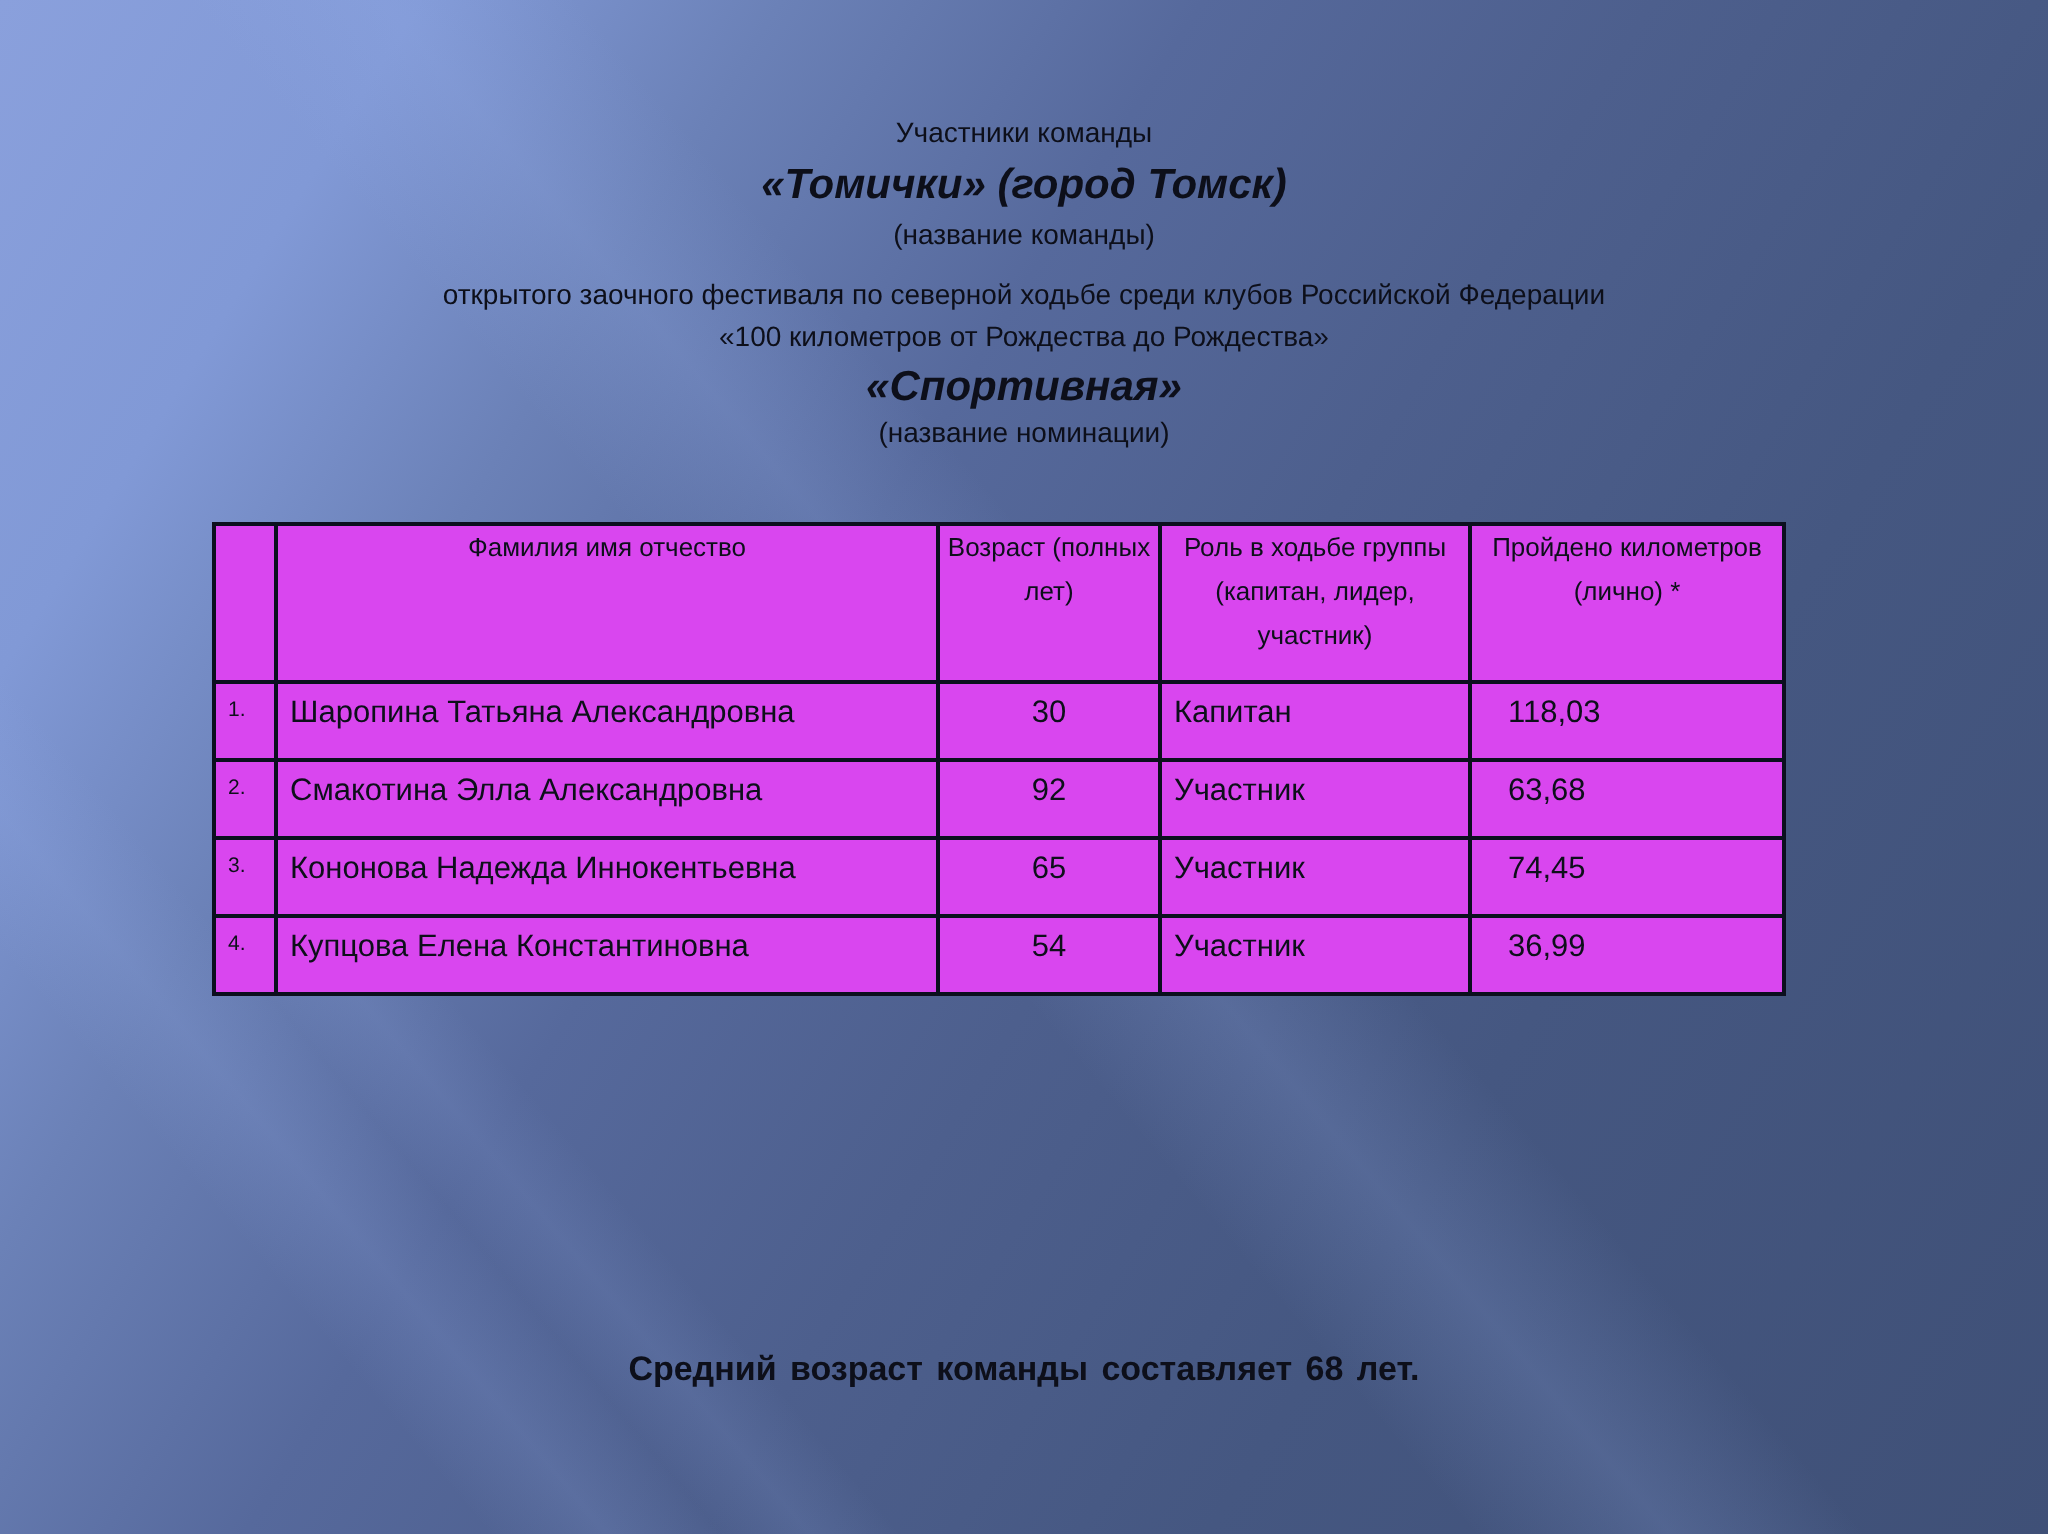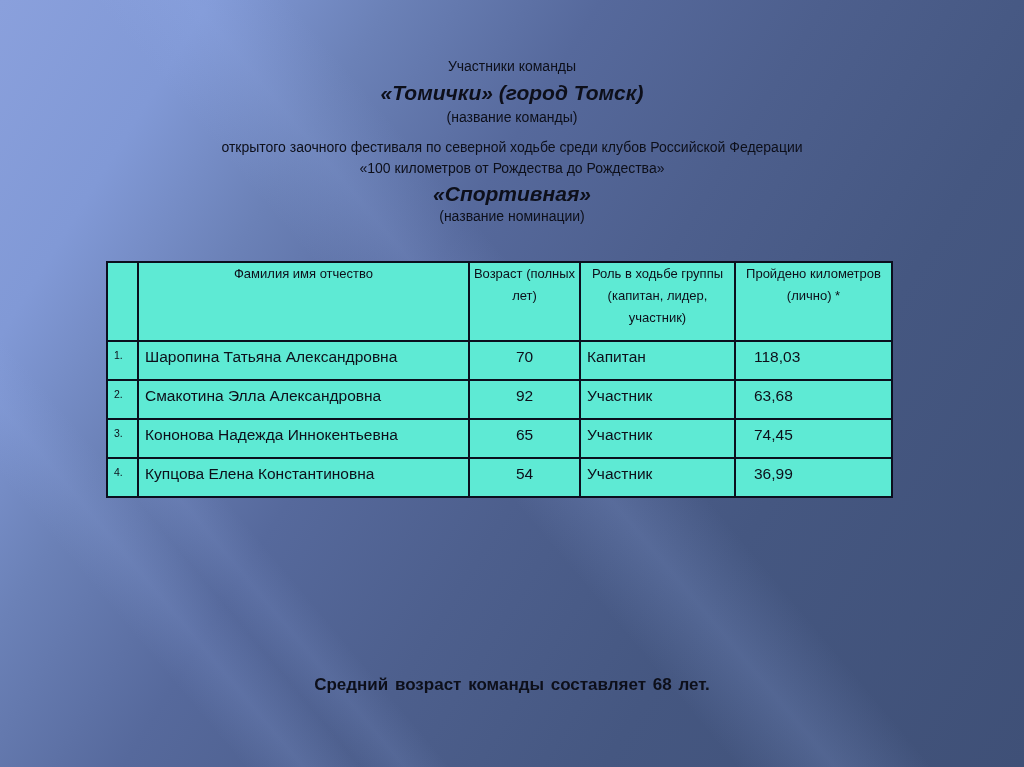--- a/index.html
+++ b/index.html
@@ -26,21 +26,21 @@
   #t1 { top: 58px; }
   #t2 { top: 80px; }
   #t3 { top: 109px; }
   #t4 { top: 139px; }
   #t5 { top: 160px; }
   #t6 { top: 181px; }
   #t7 { top: 208px; }
 
   table.roster {
     position: absolute; left: 106px; top: 261px;
-    border-collapse: collapse; background: #5eead4;
+    border-collapse: collapse; background: #d946ef;
     font-family: "Liberation Sans", sans-serif;
   }
   table.roster td, table.roster th {
     border: 2px solid #0b0f1e; padding: 0; vertical-align: top;
     font-weight: normal;
   }
   .hdr th { height: 77px; font-size: 13px; line-height: 22px; text-align: center; padding-top: 1px; }
   .c-num { width: 29px; }
   .c-name { width: 329px; }
   .c-age { width: 109px; }
@@ -78,21 +78,21 @@
       <tr class="hdr">
     <th class="c-num"></th>
     <th class="c-name">Фамилия имя отчество</th>
     <th class="c-age">Возраст (полных лет)</th>
     <th class="c-role">Роль в ходьбе группы (капитан, лидер, участник)</th>
     <th class="c-km">Пройдено километров (лично) *</th>
   </tr>
   <tr class="row">
     <td class="num">1.</td>
     <td class="name">Шаропина Татьяна Александровна</td>
-    <td class="age">70</td>
+    <td class="age">30</td>
     <td class="role">Капитан</td>
     <td class="km">118,03</td>
   </tr>
   <tr class="row">
     <td class="num">2.</td>
     <td class="name">Смакотина Элла Александровна</td>
     <td class="age">92</td>
     <td class="role">Участник</td>
     <td class="km">63,68</td>
   </tr>

